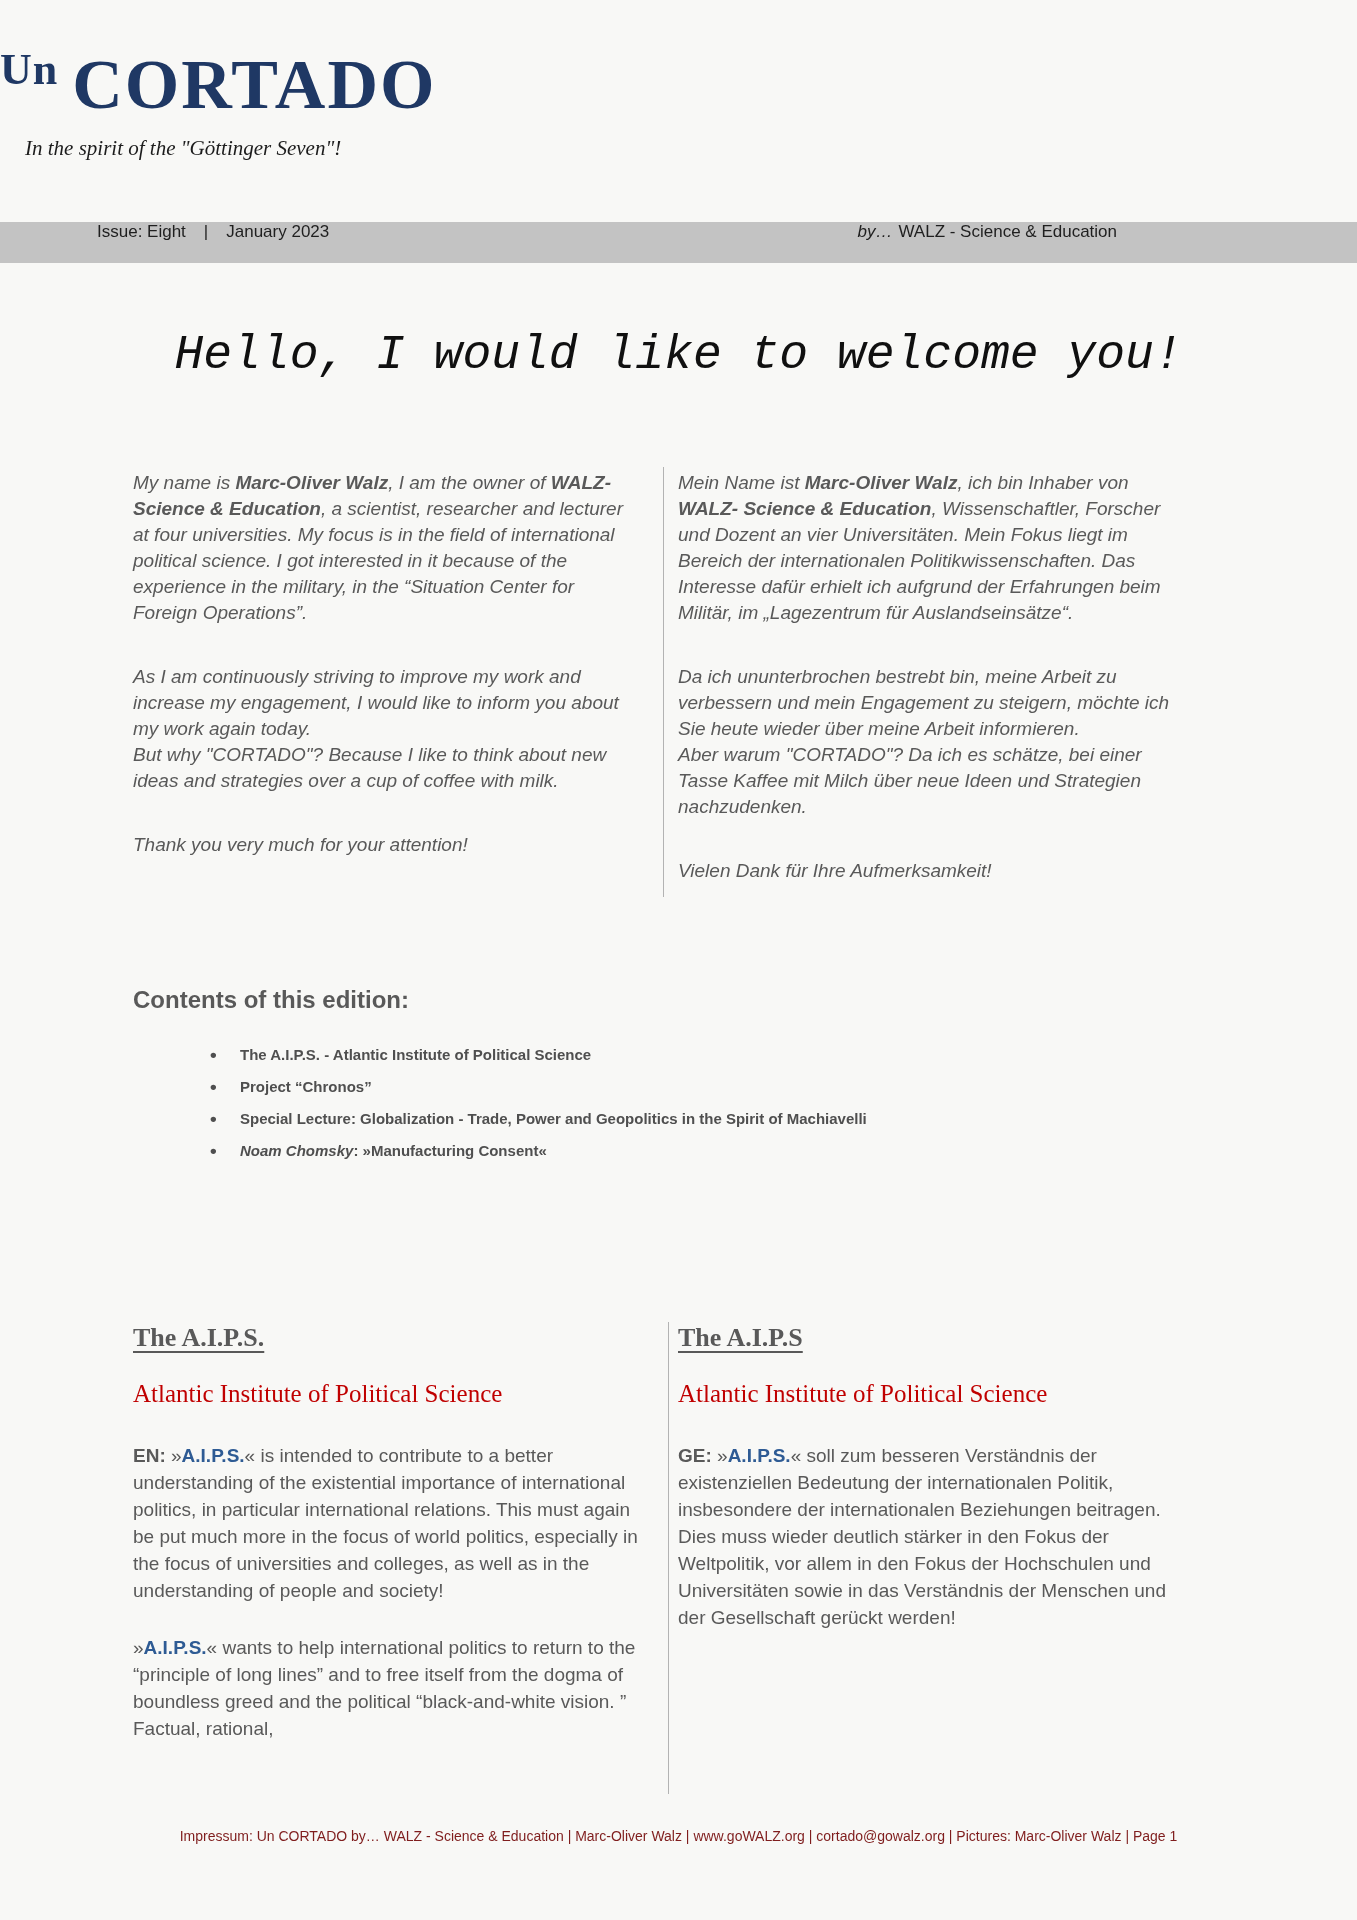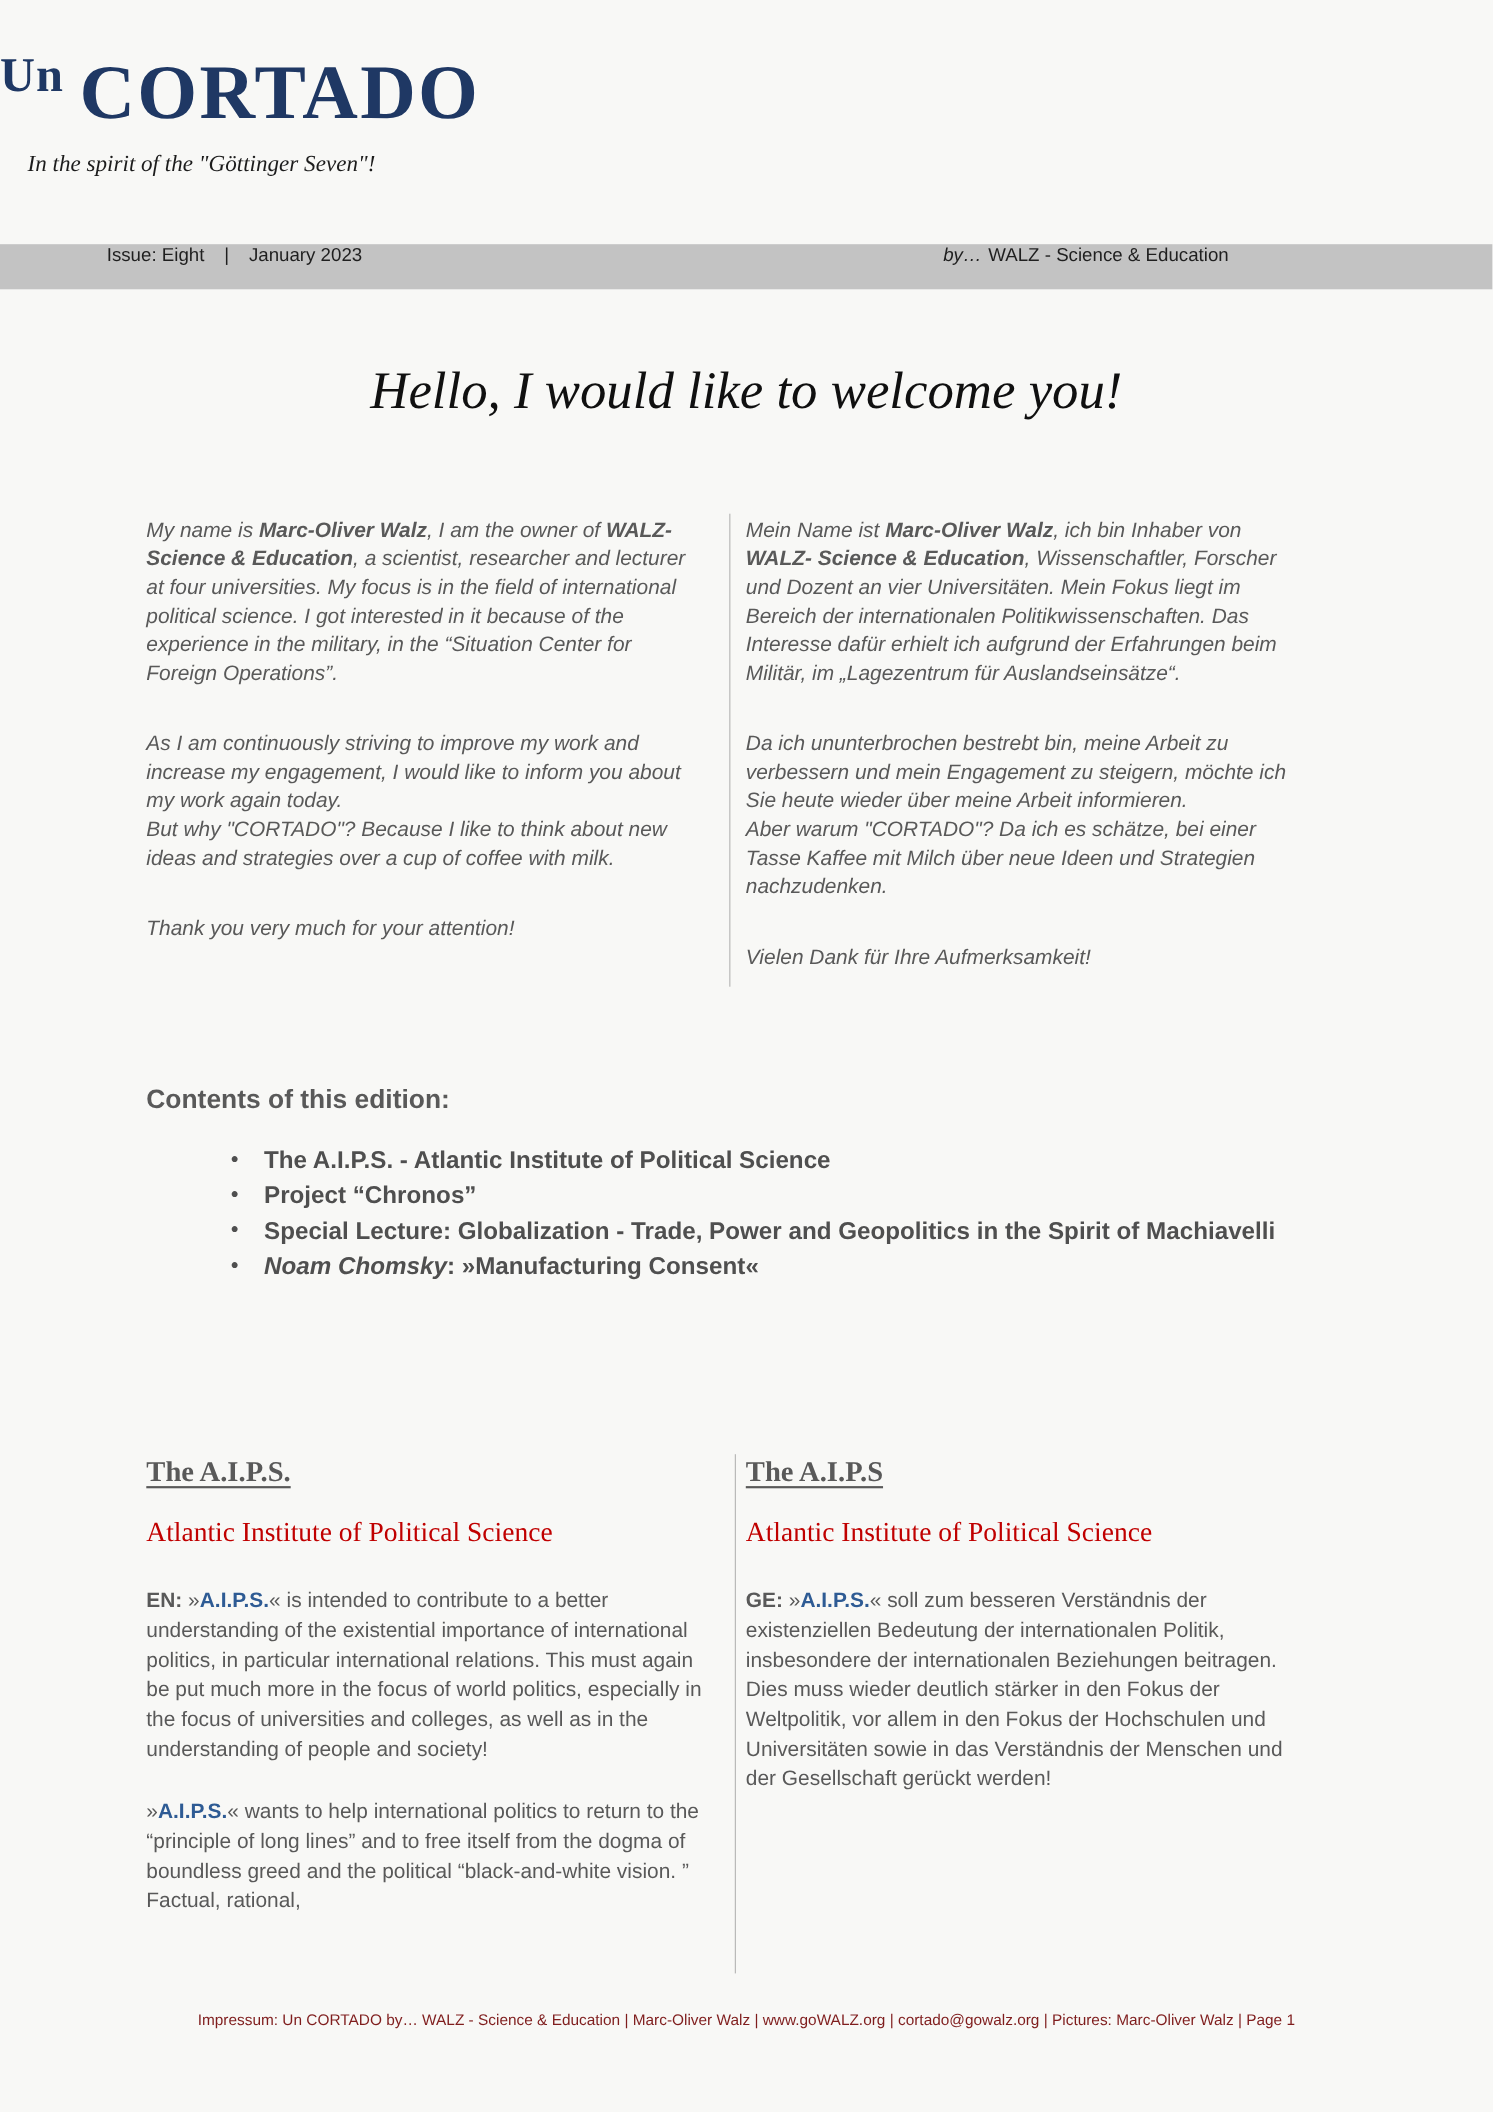--- a/index.html
+++ b/index.html
@@ -55,21 +55,21 @@
   }
   .issue-left .sep { margin: 0 18px; }
   .issue-right .i { font-style: italic; margin-right: 6px; }
 
   
   .welcome-heading {
     position: absolute;
     top: 328px; left: 0; width: 100%;
     margin: 0;
     text-align: center;
-    font-family: Liberation Serif, serif;
+    font-family: Liberation Mono, monospace;
     font-style: italic; font-weight: 500;
     font-size: 48px; color: #101010;
   }
 
   
   .intro-en { position: absolute; top: 470px; left: 133px; width: 500px; }
   .intro-de { position: absolute; top: 470px; left: 678px; width: 507px; }
   .ip {
     margin: 0 0 38px 0;
     font-size: 19px; font-style: italic;
@@ -84,21 +84,21 @@
   
   .contents-heading {
     position: absolute; top: 986px; left: 133px;
     margin: 0;
     font-size: 24px; font-weight: 700;
     color: var(--body-gray);
   }
   .contents-list {
     position: absolute; top: 1044px; left: 240px; width: 1060px;
     margin: 0; padding: 0; list-style: none;
-    font-size: 22px; font-weight: 700; color: #4f4f4f;
+    font-size: 15px; font-weight: 700; color: #4f4f4f;
   }
   .contents-list li { position: relative; margin-bottom: 11px; line-height: 21px; }
   .contents-list li::before {
     content: "\2022";
     position: absolute; left: -30px; top: 0;
     font-size: 19px; color: #4f4f4f;
   }
 
   
   .aips-en { position: absolute; top: 1322px; left: 133px; width: 505px; }

